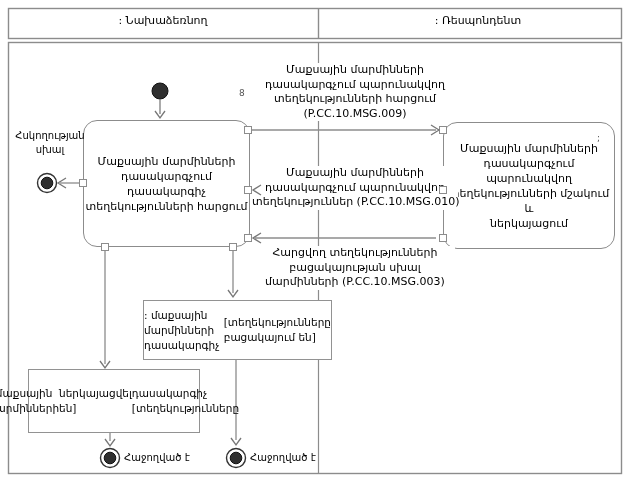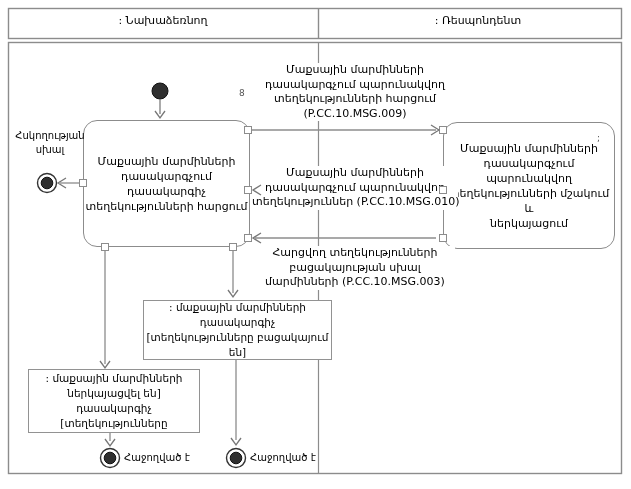--- a/index.html
+++ b/index.html
@@ -13,22 +13,22 @@
   .txt{position:absolute;z-index:2;text-align:center;}
   .txt .ln{white-space:nowrap;}
   .lane-label{font-size:11px;z-index:2;position:absolute;text-align:center;}
   .activity{
     position:absolute;z-index:2;background:#fff;border:1.4px solid #8c8c8c;border-radius:14px;
     display:flex;flex-direction:column;align-items:center;justify-content:center;
     font-size:11px;line-height:15px;text-align:center;
   }
   .objbox{
     position:absolute;z-index:2;background:#fff;border:1.2px solid #929292;
-    display:flex;flex-direction:column;align-items:center;justify-content:center;
-    font-size:10.5px;line-height:15px;text-align:center;
+    display:flex;flex-direction:row;align-items:center;justify-content:center;
+    font-size:10.5px;line-height:15px;text-align:left;
   }
   .msg{font-size:11px;line-height:14.5px;background:#fff;}
   .small-note{font-size:10px;line-height:14px;}
   .tiny{position:absolute;z-index:2;font-size:9px;color:#555;}
 </style>
 </head>
 <body>
 
 <div id="canvas">
 

